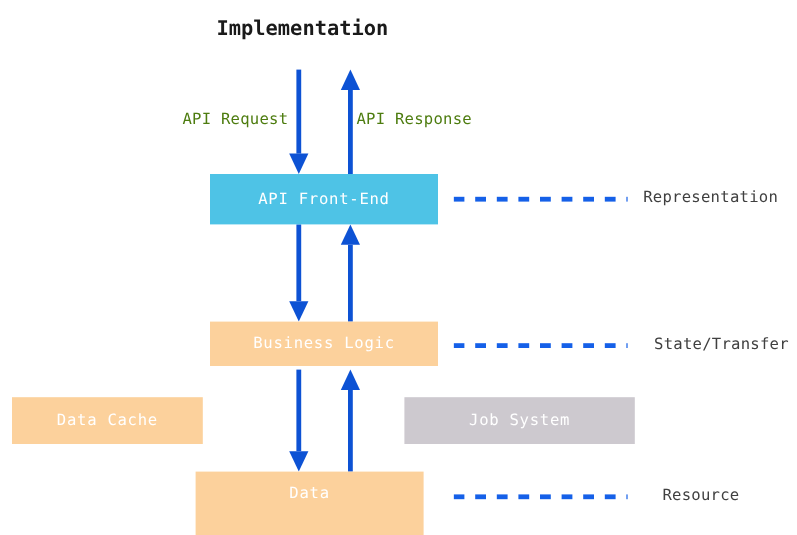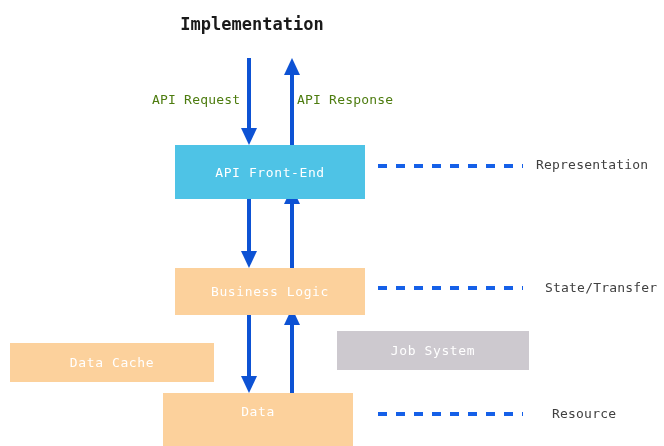--- a/index.html
+++ b/index.html
@@ -114,30 +114,30 @@
       <div class="arrow-line" style="left: 247px; top: 308px; height: 68px;"></div>
       <div class="arrow-head-down" style="left: 241px; top: 376px;"></div>
       <div class="arrow-line" style="left: 290px; top: 325px; height: 68px;"></div>
       <div class="arrow-head-up" style="left: 284px; top: 308px;"></div>
     </div>
 
   <div class="edge-label" style="left:152px; top:92px;">API Request</div>
 
   <div class="edge-label" style="left:297px; top:92px;">API Response</div>
 
-  <div class="node" style="left:175px; top:145px; width:190px; height:54px; background:#4ec3e6;">
+  <div class="node" style="left:175px; top:145px; width:190px; height:42px; background:#4ec3e6;">
     <span>API Front-End</span>
   </div>
 
 
-  <div class="node" style="left:175px; top:268px; width:190px; height:47px; background:#fcd19c;">
+  <div class="node" style="left:175px; top:268px; width:190px; height:37px; background:#fcd19c;">
     <span>Business Logic</span>
   </div>
 
-  <div class="node" style="left:10px; top:331px; width:204px; height:39px; background:#fcd19c;margin-top:12px;">
+  <div class="node" style="left:10px; top:331px; width:159px; height:39px; background:#fcd19c;">
     <span>Data Cache</span>
   </div>
 
   <div class="node" style="left:337px; top:331px; width:192px; height:39px; background:#cdc9cf;">
     <span>Job System</span>
   </div>
 
   <div class="node" style="left:163px; top:393px; width:190px; height:53px; background:#fcd19c; align-items:flex-start; padding-top:11px;">
     <span>Data</span>
   </div>

